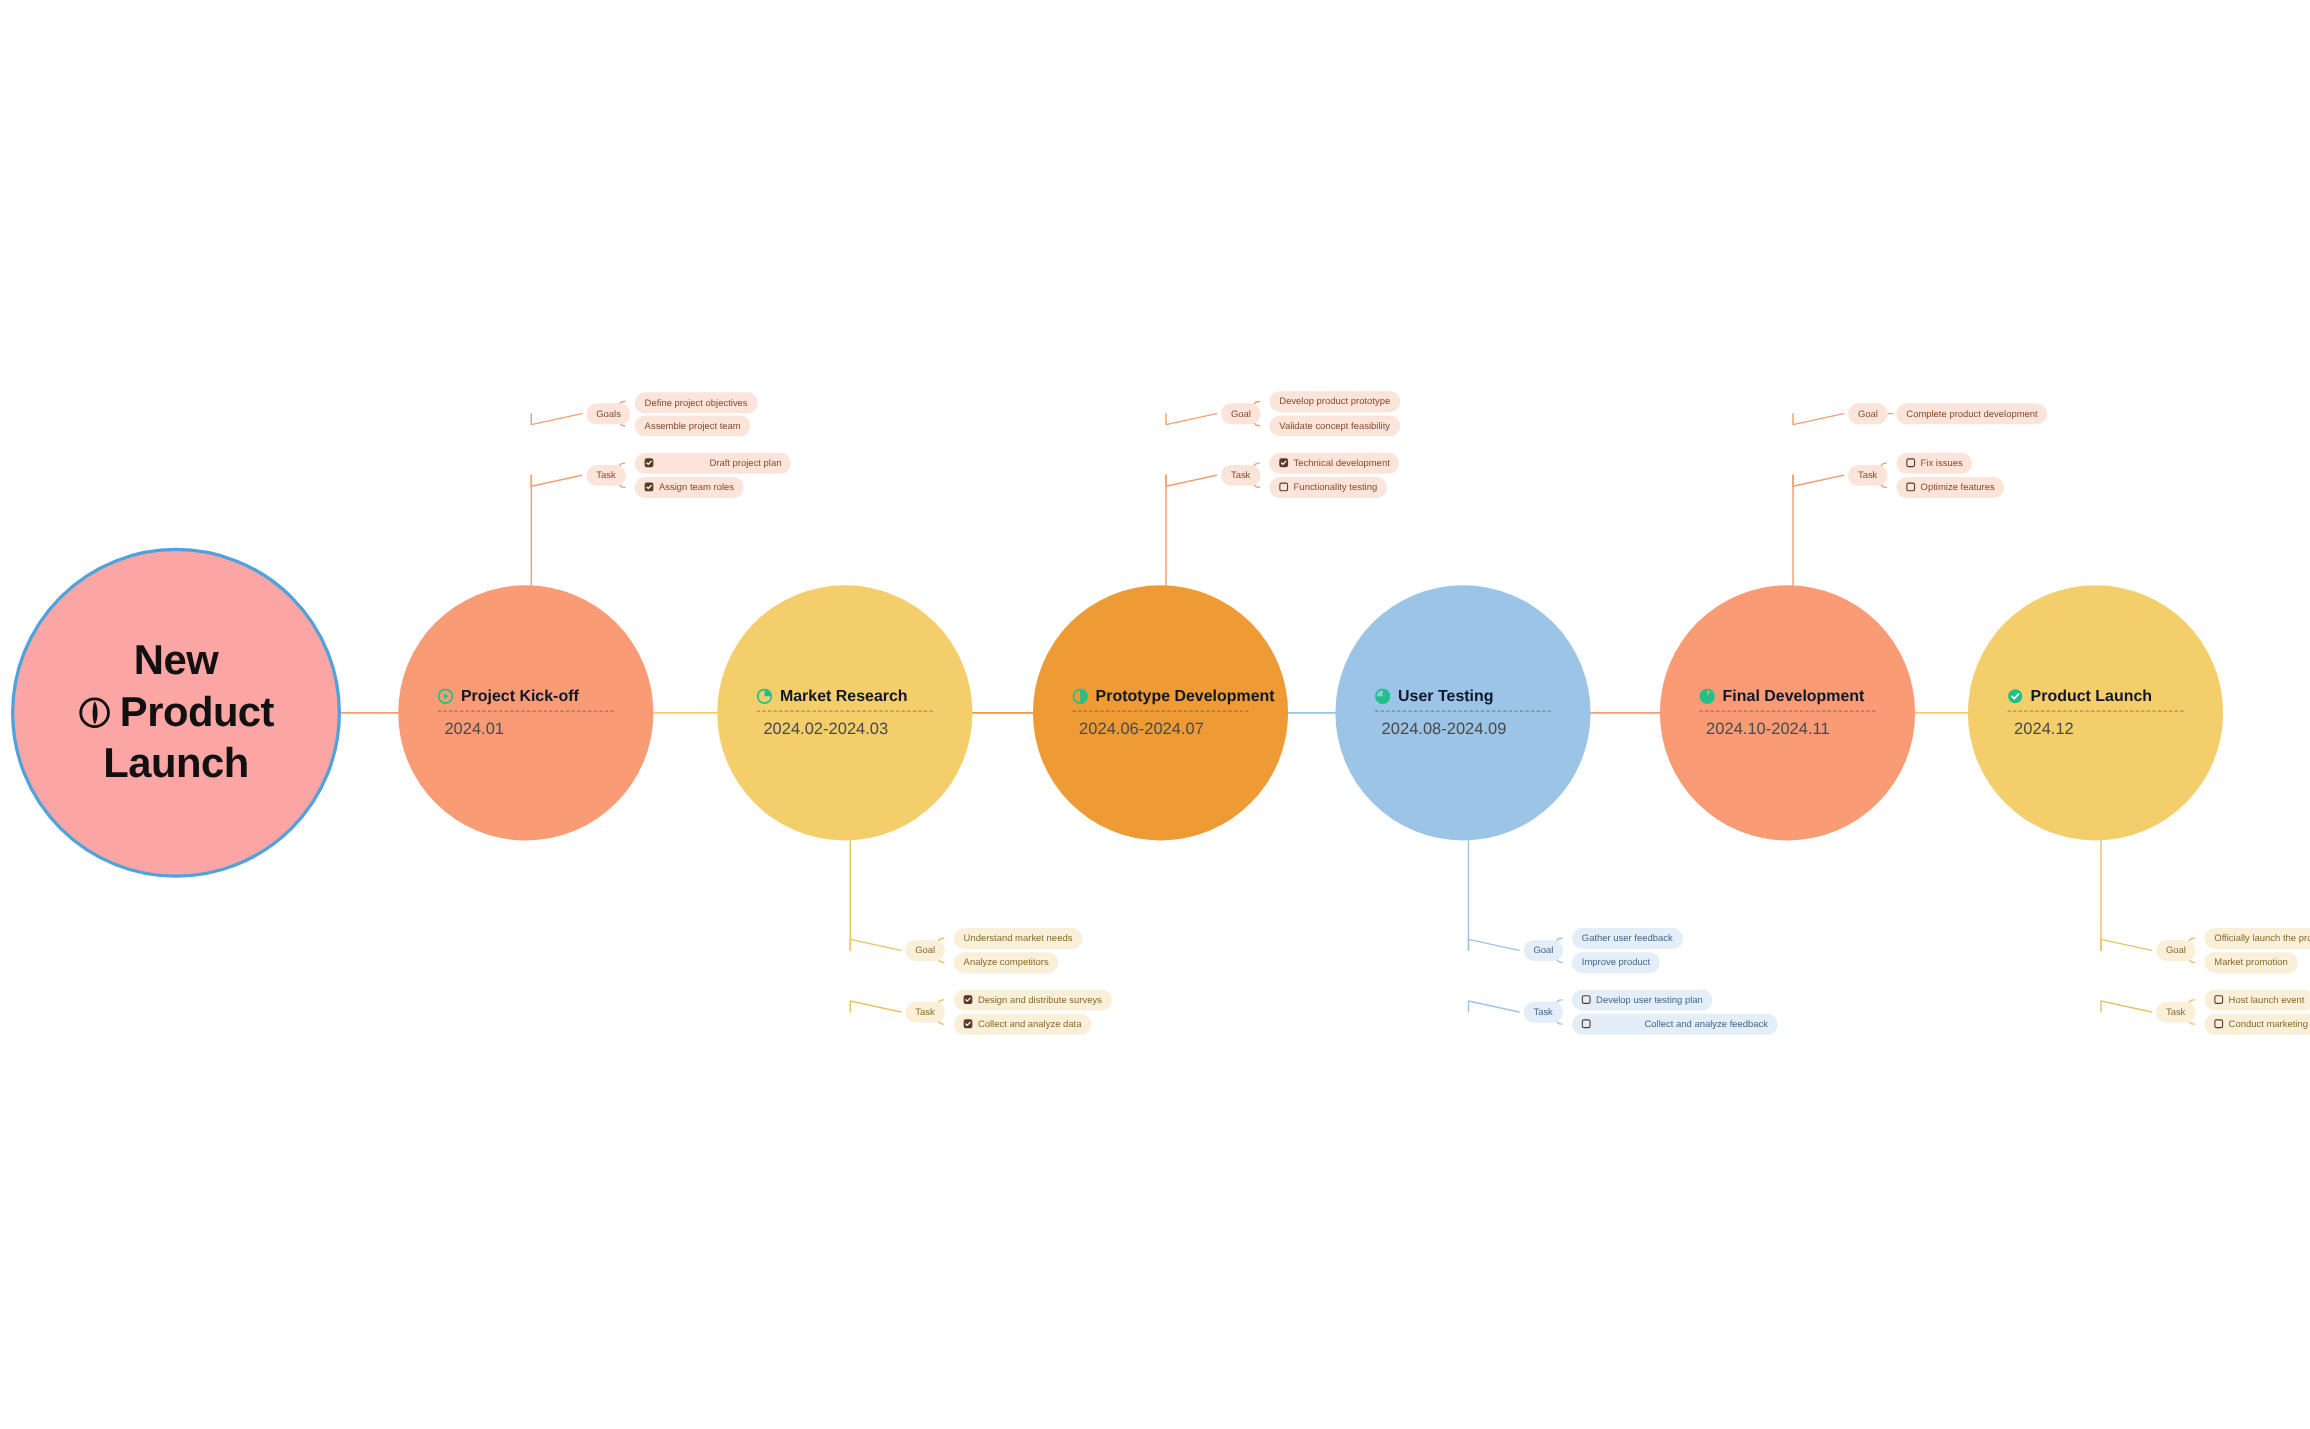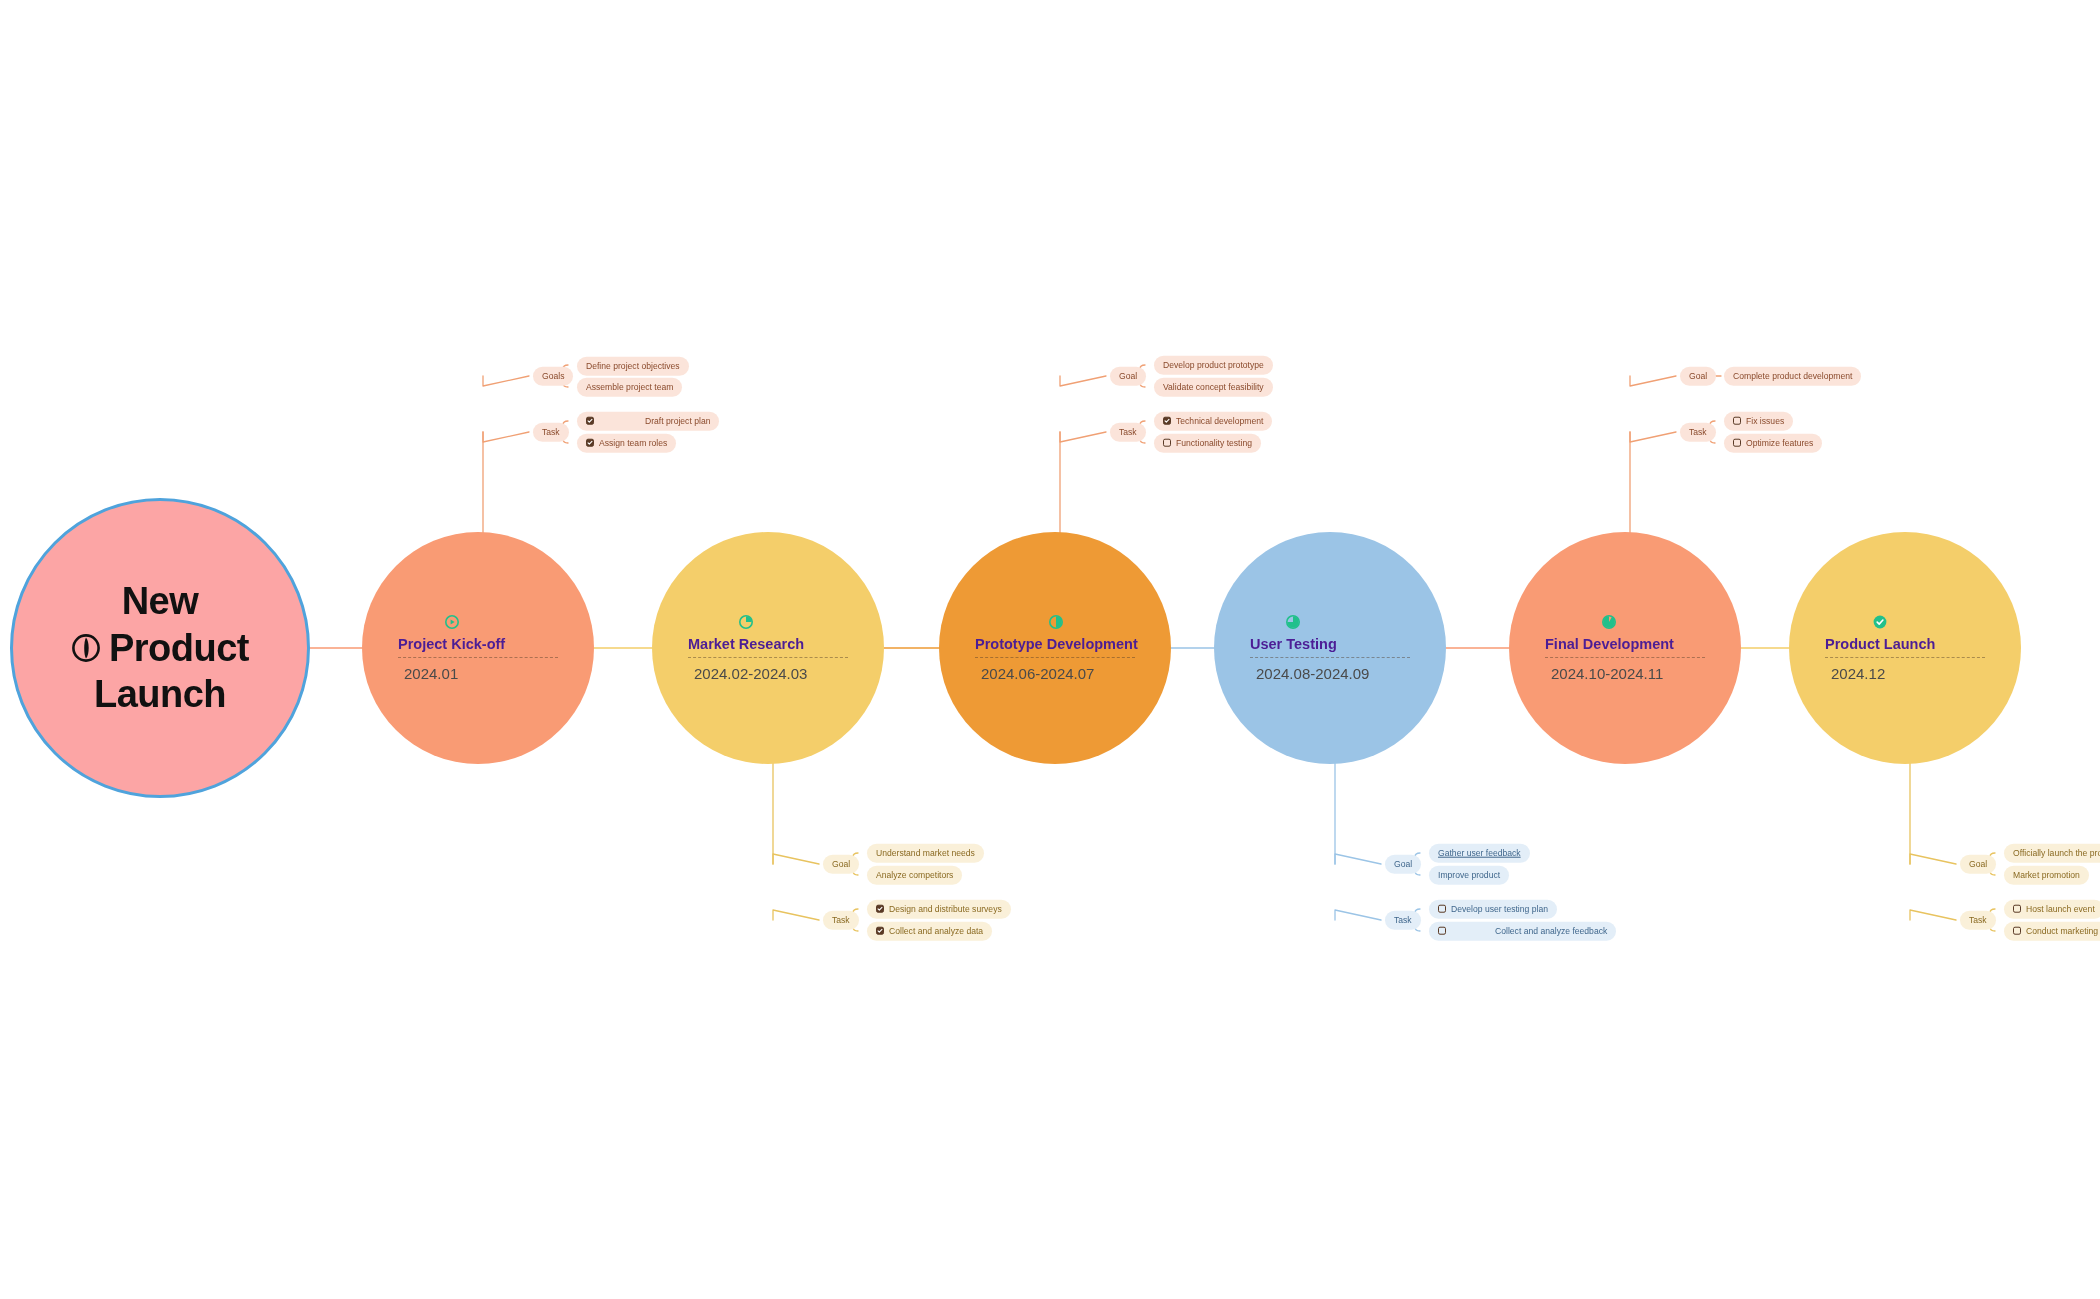--- a/index.html
+++ b/index.html
@@ -28,21 +28,21 @@
 
   
   .phase{
     position:absolute;border-radius:50%;
     display:flex;flex-direction:column;align-items:center;justify-content:center;
     box-sizing:border-box;
   }
   .phase-inner{width:160px;display:flex;flex-direction:column;align-items:flex-start;}
   .phase-title{
     display:flex;align-items:center;gap:7px;
-    font-size:14.5px;font-weight:bold;color:#4c1d95;white-space:nowrap;flex-direction:column;
+    font-size:14.5px;font-weight:bold;color:#0f172a;white-space:nowrap;
   }
   .phase-rule{
     margin:5px 0 0 0;width:100%;height:0;
     border-top:1px dashed rgba(80,60,40,.45);
   }
   .phase-date{
     margin-top:7px;font-size:15px;color:#4a4a4a;padding-left:6px;white-space:nowrap;
   }
 
   
@@ -300,21 +300,21 @@
             </span>
         <span>User Testing</span>
       </div>
       <div class="phase-rule"></div>
       <div class="phase-date">2024.08-2024.09</div>
     </div>
       </div>
       <div class="pill cat b-bg" style="left: 1385px; top: 864px; background: rgb(227, 238, 248);">
         <span>Goal</span>
       </div>
-      <div class="pill b-bg" style="left: 1429px; top: 853px; text-decoration: underline;">
+      <div class="pill b-bg" style="left: 1429px; top: 853px;">
         <span>Gather user feedback</span>
       </div>
       <div class="pill b-bg" style="left: 1429px; top: 875px;">
         <span>Improve product</span>
       </div>
       <div class="pill cat b-bg" style="left: 1385px; top: 920px; background: rgb(227, 238, 248);">
         <span>Task</span>
       </div>
       <div class="pill b-bg" style="left: 1429px; top: 909px;">
         <span class="cb off"></span>

